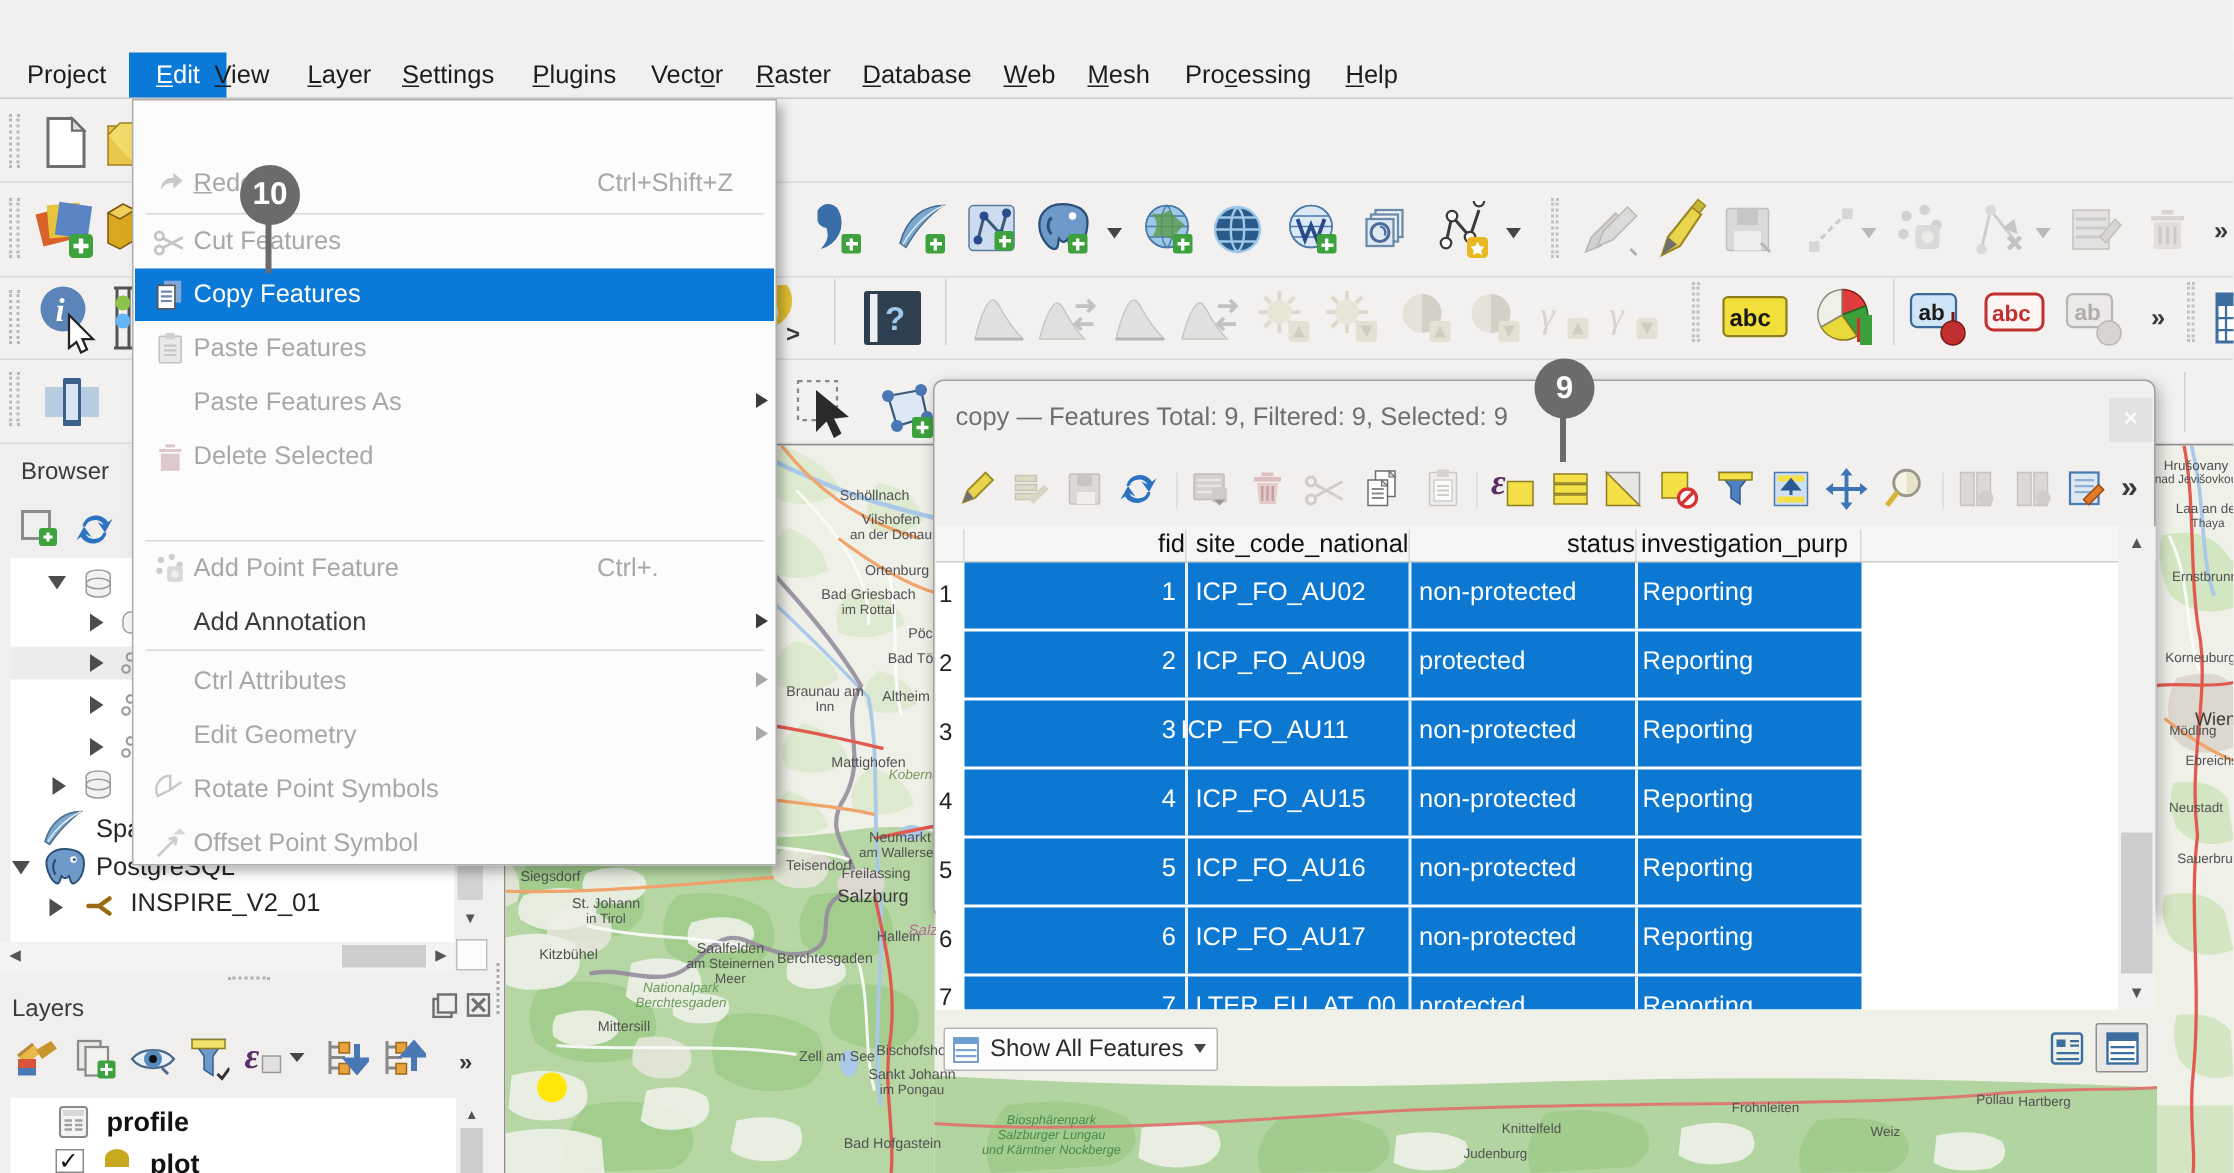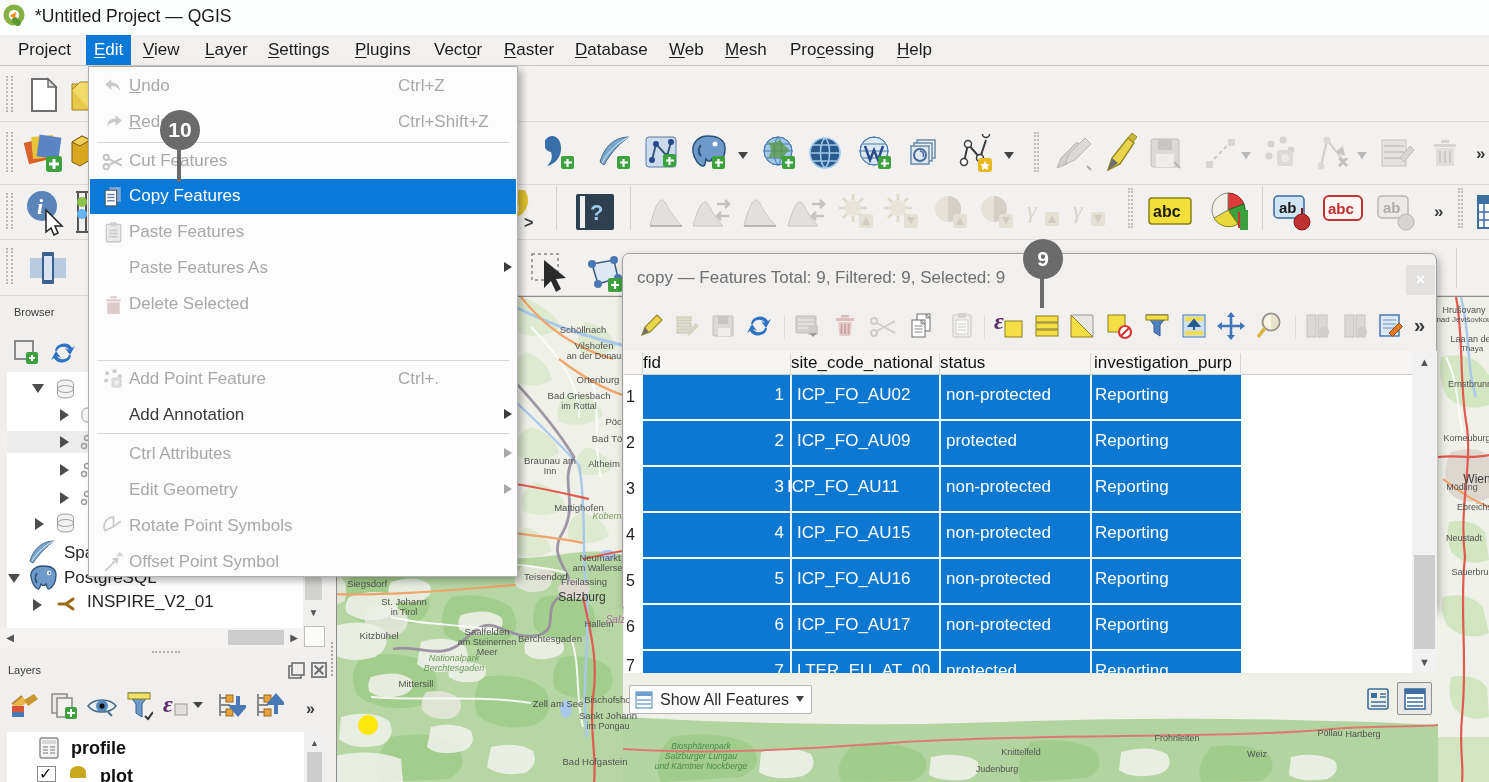--- a/index.html
+++ b/index.html
@@ -8,32 +8,32 @@
 .abs { position:absolute; }
 
 
 #titlebar { left:0; top:0; width:1489px; height:35px; background:#fcfdfd; }
 #titletext { left:35px; top:6px; font-size:17.5px; color:#1b1b1b; }
 
 
 #menubar { left:0; top:35px; width:1489px; height:31px; background:#f1f0ef; border-bottom:1px solid #c9c8c7; }
 .mi { position:absolute; top:0; height:30px; line-height:30px; font-size:17px; color:#1c1c1c; }
 .mi u { text-decoration:underline; text-underline-offset:2px; }
-#mi-edit { background:#0a79d7; color:#fff; padding:0 8px; }
+#mi-edit { background:#0a79d7; color:#fff; padding:0 18px; }
 
 
 #toolbars { left:0; top:66px; width:1489px; height:230px; background:#f2f1f0; }
 .trow { position:absolute; left:0; width:1489px; border-bottom:1px solid #dbdad9; }
 .handle { position:absolute; width:7px; border-left:2px dotted #b9b8b7; border-right:2px dotted #b9b8b7; }
 .vsep { position:absolute; width:1px; background:#d2d1d0; }
 .ticon { position:absolute; }
 
 
 #leftpanel { left:0; top:296px; width:330px; height:486px; background:#f0efee; }
-.ptitle { position:absolute; font-size:11px; color:#3a3a3a; }
+.ptitle { position:absolute; font-size:16px; color:#3a3a3a; }
 .treelabel { position:absolute; font-size:17px; color:#252525; }
 .arrow-r { position:absolute; width:0; height:0; border-left:9px solid #4d4d4d; border-top:6px solid transparent; border-bottom:6px solid transparent; }
 .arrow-d { position:absolute; width:0; height:0; border-top:9px solid #4d4d4d; border-left:6px solid transparent; border-right:6px solid transparent; }
 
 
 #map { left:336px; top:296px; width:1153px; height:486px; border-left:1px solid #8c8c8c; border-top:1px solid #8c8c8c; overflow:hidden; }
 
 
 #attrwin { left:622px; top:253px; width:815px; height:356px; background:#f1f0ef; border:1px solid #a0a0a0; border-radius:7px 7px 3px 3px; box-shadow:2px 4px 10px rgba(0,0,0,0.30); }
 
@@ -47,39 +47,30 @@
 .mitem.sel { background:#0a79d7; color:#fff; }
 .msep { position:absolute; left:8px; width:412px; height:1px; background:#d9d8d7; }
 .micon { position:absolute; left:11px; top:5px; width:25px; height:25px; }
 
 
 .marker { position:absolute; width:40px; height:40px; border-radius:50%; background:#6b6b6b; color:#fff; font-size:21px; font-weight:bold; text-align:center; line-height:40px; z-index:60; }
 .mtail { position:absolute; width:4px; background:#6b6b6b; z-index:60; }
 
 
 .hsep { position:absolute; top:2px; width:1px; height:21px; background:#d8d7d6; }
-.hdr { position:absolute; top:2px; height:21px; font-size:17px; color:#111; text-align:left; overflow:hidden; white-space:nowrap; }
+.hdr { position:absolute; top:2px; height:21px; font-size:17px; color:#111; text-align:right; overflow:hidden; white-space:nowrap; }
 .brow { position:absolute; left:19px; width:598px; height:44px; background:#0c78d2; }
 .rnum { position:absolute; left:2px; width:15px; font-size:16px; color:#222; }
 .bcell { position:absolute; top:10px; font-size:17px; color:#fff; white-space:nowrap; }
 .bvsep { position:absolute; top:0; width:2px; height:100%; background:#e9f1fa; }
 </style>
 </head>
 <body>
 <div id="app">
 
-  <div class="abs" id="titlebar">
-    <svg class="abs" style="left:3px;top:4px" width="24" height="23" viewBox="0 0 24 23">
-      <circle cx="11" cy="11" r="10.5" fill="#84b044"></circle>
-      <circle cx="11" cy="11" r="5.2" fill="#fff"></circle>
-      <rect x="12" y="12" width="10" height="6" rx="3" transform="rotate(45 12 12)" fill="#5d9632"></rect>
-      <path d="M6.5 12 L13 8 L12 14 Z" fill="#ee8512"></path>
-    </svg>
-    <div class="abs" id="titletext">*Untitled Project — QGIS</div>
-  </div>
 
   <div class="abs" id="menubar">
     <div class="mi" style="left:18px">Project</div>
     <div class="mi" id="mi-edit" style="left:86px"><u>E</u>dit</div>
     <div class="mi" style="left:143px"><u>V</u>iew</div>
     <div class="mi" style="left:205px"><u>L</u>ayer</div>
     <div class="mi" style="left:268px"><u>S</u>ettings</div>
     <div class="mi" style="left:355px"><u>P</u>lugins</div>
     <div class="mi" style="left:434px">Vect<u>o</u>r</div>
     <div class="mi" style="left:504px"><u>R</u>aster</div>
@@ -935,27 +926,20 @@
     <div class="abs" style="left:774px;top:428px;width:35px;height:33px;background:#e9e8e7;border:1px solid #8f8f8f;border-radius:2px">
       <svg class="abs" style="left:5px;top:4px" width="24" height="24" viewBox="0 0 24 24">
           <rect x="2" y="2" width="20" height="20" fill="#fff" stroke="#3c6e9f" stroke-width="1.6"></rect>
           <rect x="2" y="2" width="20" height="5" fill="#3c6e9f"></rect>
           <path d="M4 11 h16 M4 15 h16 M4 19 h16" stroke="#3c6e9f" stroke-width="1.5"></path>
         </svg>
     </div>
   </div>
 
   <div class="abs" id="editmenu">
-    <div class="mitem" style="top:2px">
-      <svg class="micon" viewBox="0 0 24 24">
-          <path d="M10 5 L4 10 L10 15 L10 11.5 C14 11.5 16.5 13 18 16 C18 11 15 8.2 10 8.2 Z" fill="#c9c9c9"></path>
-        </svg>
-      <span class="lbl"><u>U</u>ndo</span>
-        <span class="sc">Ctrl+Z</span>
-    </div>
     <div class="mitem" style="top:38px">
       <svg class="micon" viewBox="0 0 24 24">
           <path d="M14 5 L20 10 L14 15 L14 11.5 C10 11.5 7.5 13 6 16 C6 11 9 8.2 14 8.2 Z" fill="#c9c9c9"></path>
         </svg>
       <span class="lbl"><u>R</u>edo</span>
         <span class="sc">Ctrl+Shift+Z</span>
     </div>
     <div class="msep" style="top:75px"></div>
     <div class="mitem" style="top:77px">
       <svg class="micon" viewBox="0 0 24 24">

